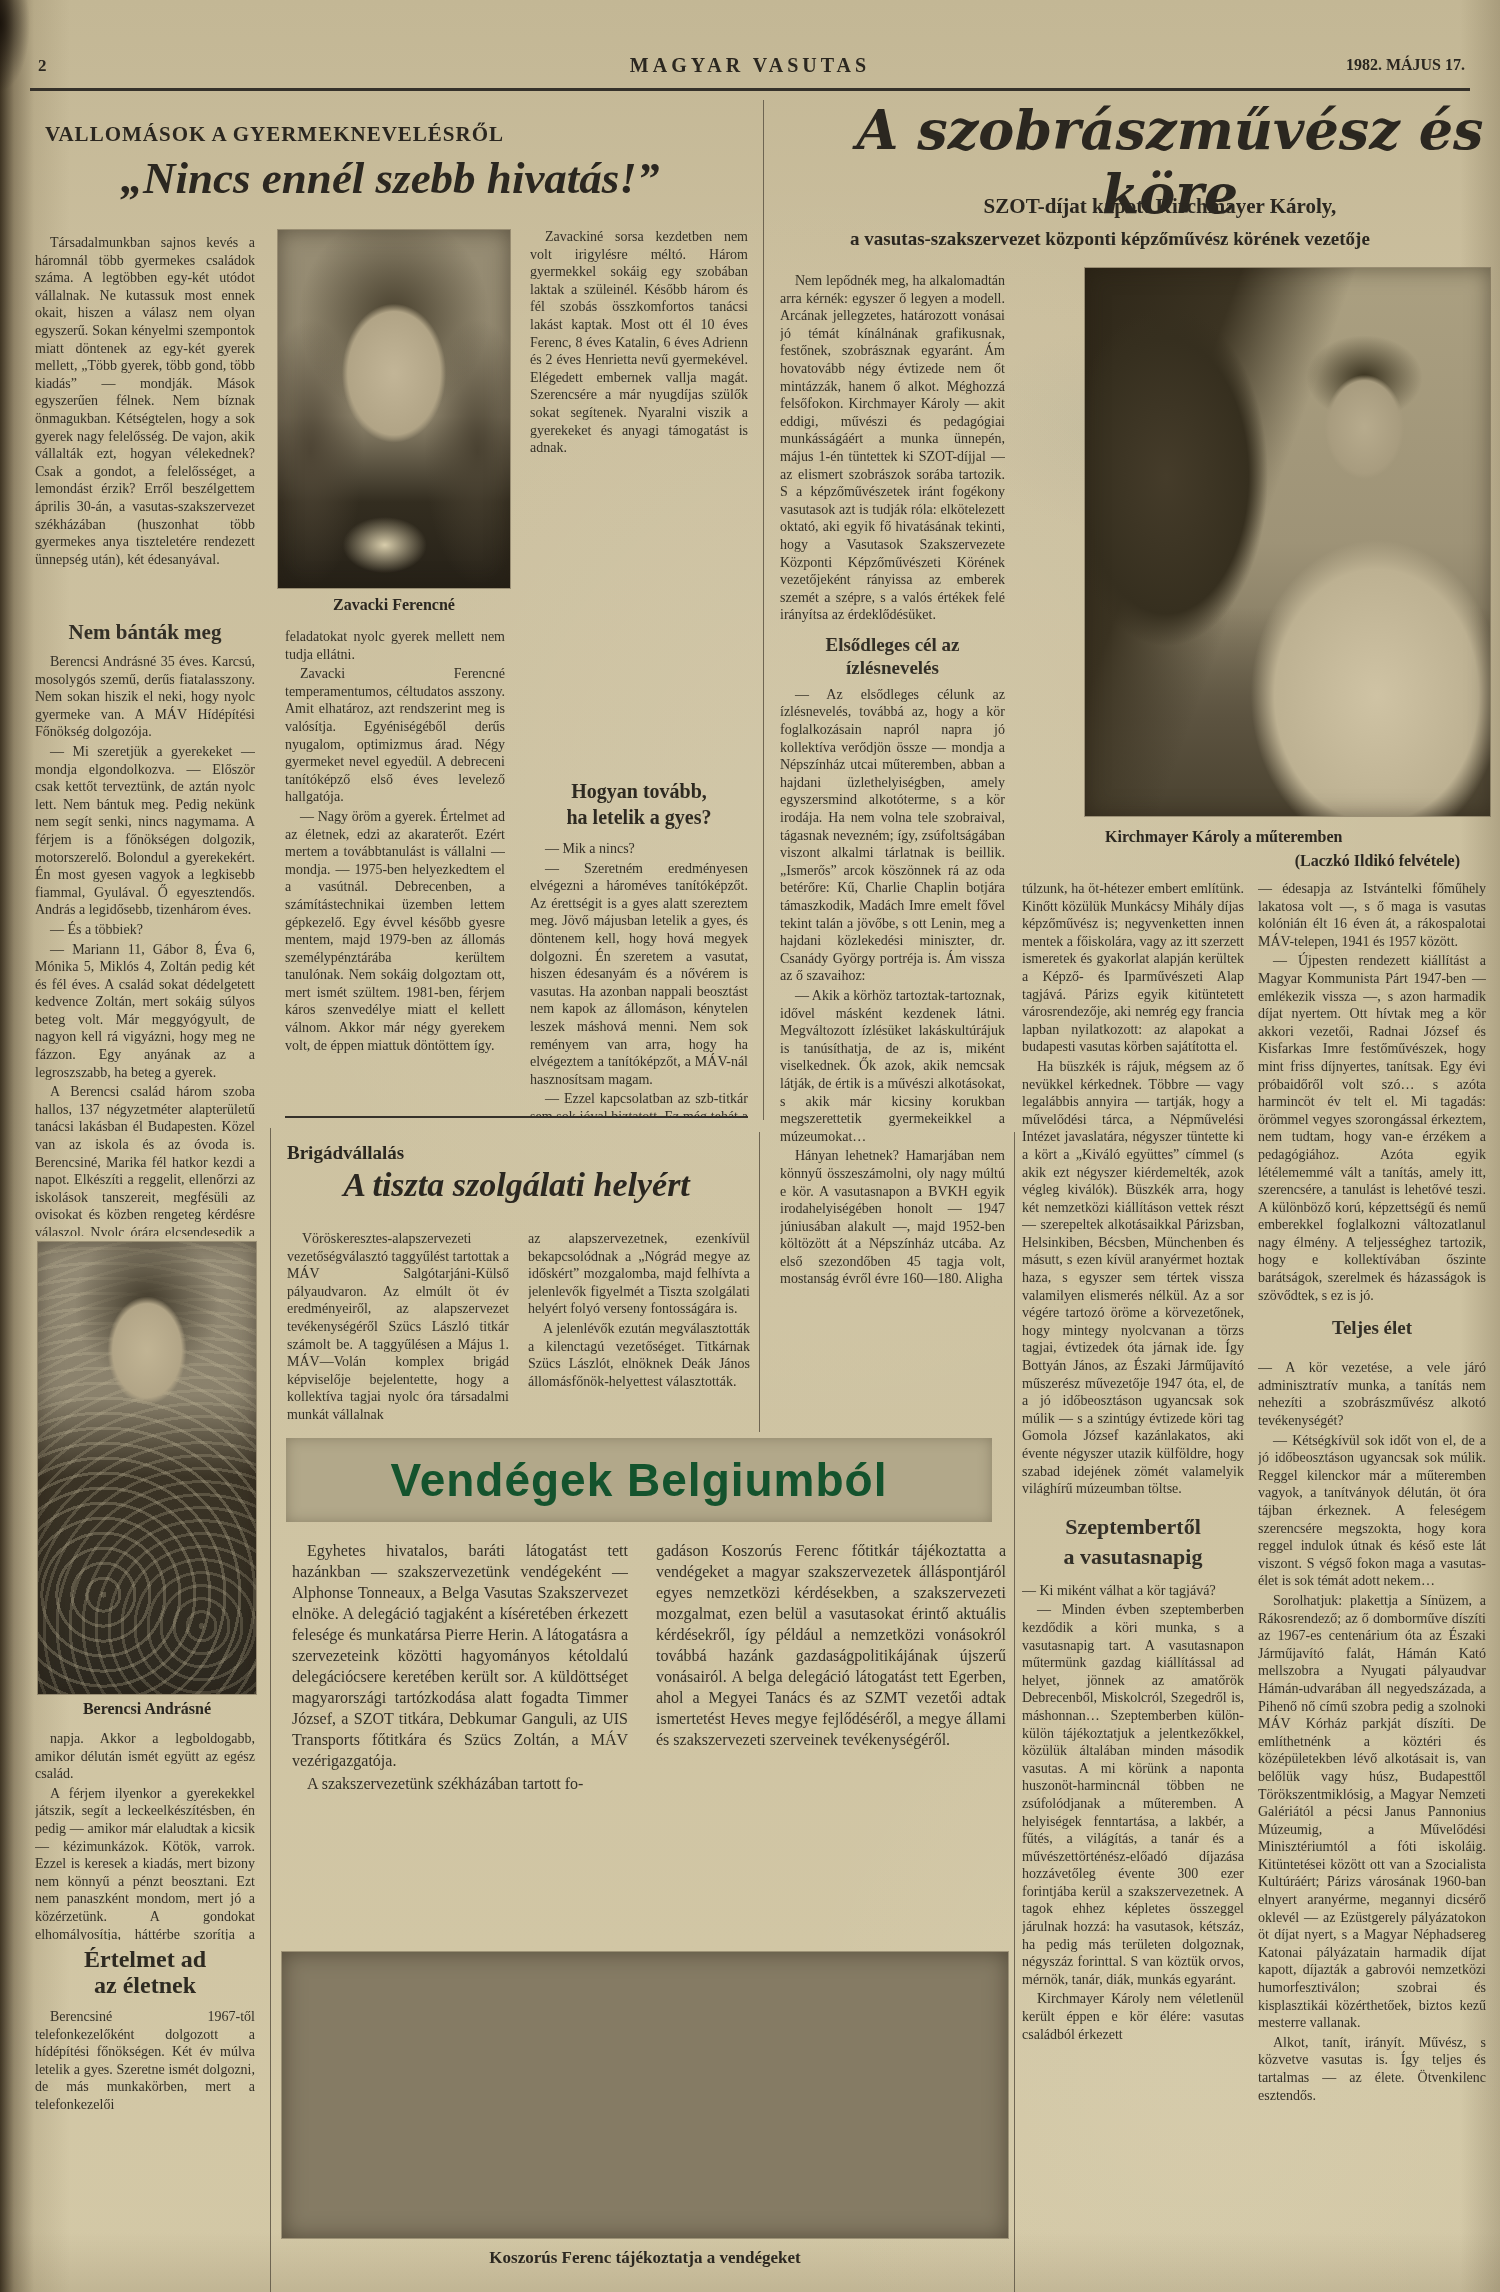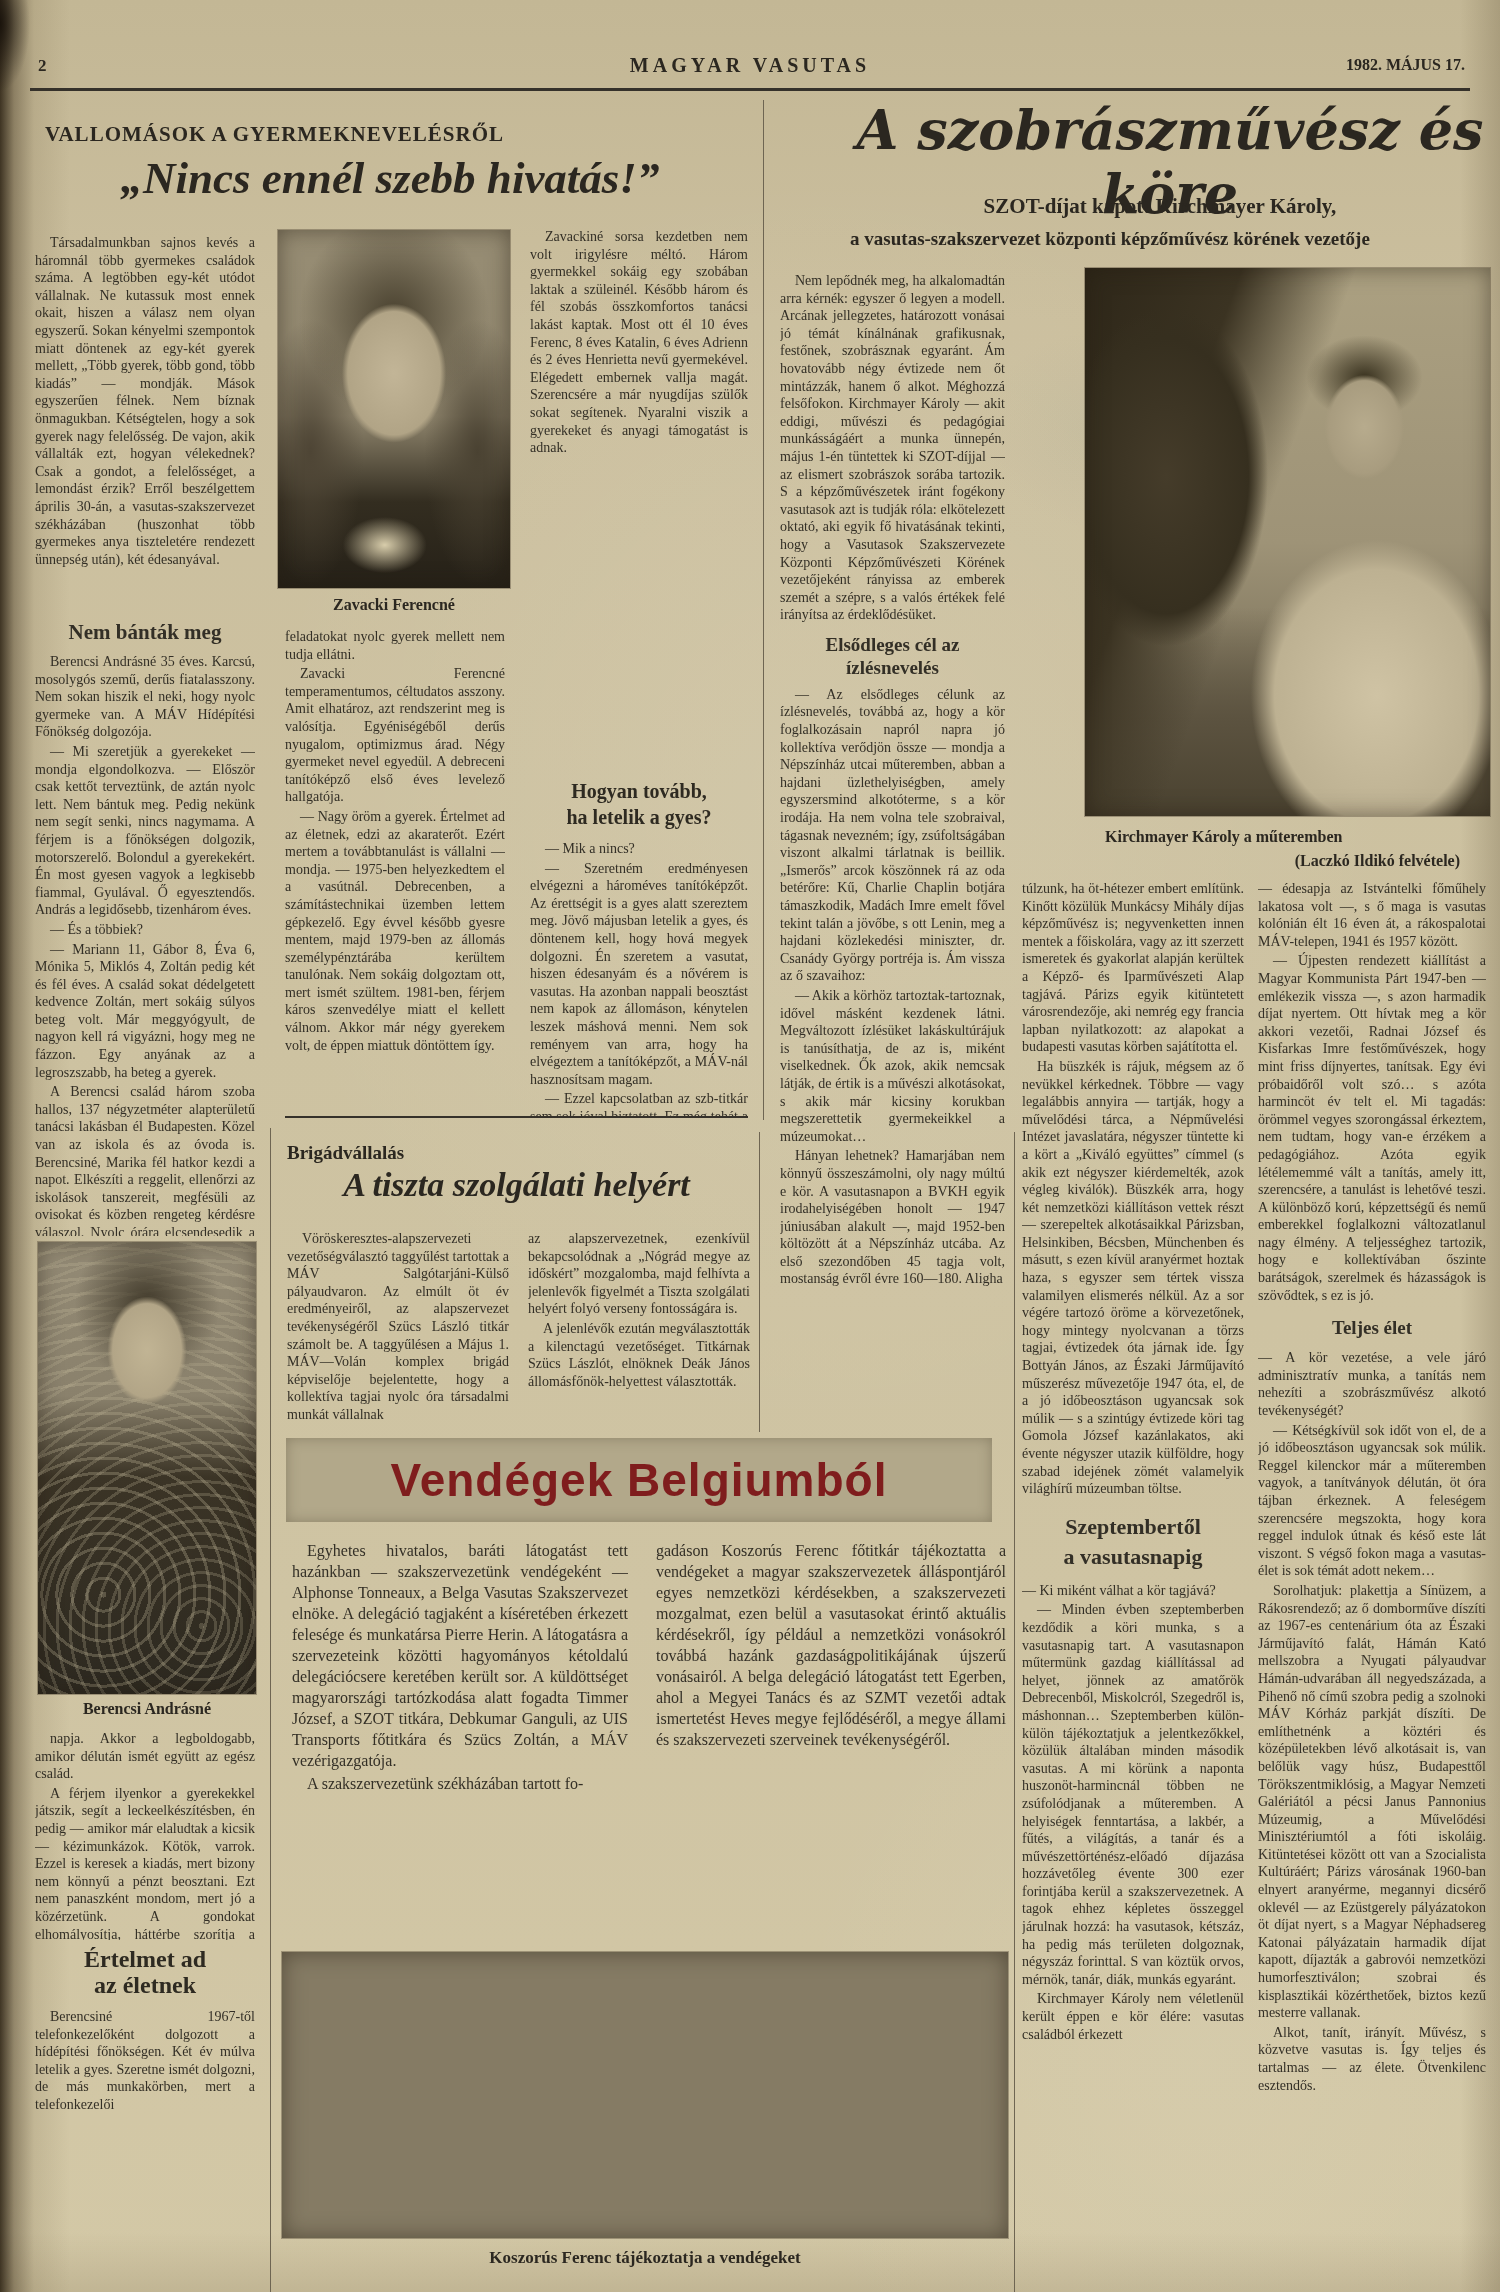--- a/index.html
+++ b/index.html
@@ -21,21 +21,21 @@
   .col p{margin:0 0 2px 0;text-indent:15px;}
   .col.cont p:first-child{text-indent:0;}
   .subhead{text-align:center;font-weight:bold;text-indent:0 !important;}
   .caption{position:absolute;font-weight:bold;font-size:15px;color:#2b2720;}
   .photo{position:absolute;box-shadow:inset 0 0 22px rgba(35,27,15,0.5), 0 0 0 1px rgba(60,50,35,0.35);}
   .kicker{position:absolute;font-weight:bold;color:#2b2720;}
   .headline{position:absolute;font-weight:bold;color:#2b2720;text-align:center;}
   .dek{position:absolute;text-align:center;font-weight:bold;color:#2b2720;}
   .banner{position:absolute;background:#b2a88a;display:flex;align-items:center;justify-content:center;
     box-shadow:inset 0 0 14px rgba(70,60,40,0.35);}
-  .banner span{font-family:"Liberation Sans", sans-serif;font-weight:bold;font-size:46px;color:#7f1d1d;letter-spacing:1px;}
+  .banner span{font-family:"Liberation Sans", sans-serif;font-weight:bold;font-size:46px;color:#14532d;letter-spacing:1px;}
   .sh-lg{font-size:21px;line-height:25px;margin:10px 0 8px;}
   .sh-md{font-size:19px;line-height:23px;margin:9px 0 7px;}
   .sh-serif2{font-size:22px;line-height:30px;font-weight:bold;margin:14px 0 10px;}
 </style>
 </head>
 <body>
 
 <div id="page">
 
   <div class="blot" style="left:0;top:0;width:46px;height:120px;background:radial-gradient(40px 90px at 0% 20%, rgba(20,14,8,0.85), rgba(0,0,0,0) 75%);"></div>
@@ -169,21 +169,21 @@
         <p>— Minden évben szeptemberben kezdődik a köri munka, s a vasutasnapig tart. A vasutasnapon műtermünk gazdag kiállítással ad helyet, jönnek az amatőrök Debrecenből, Miskolcról, Szegedről is, máshonnan… Szeptemberben külön-külön tájékoztatjuk a jelentkezőkkel, közülük általában minden második vasutas. A mi körünk a naponta huszonöt-harmincnál többen ne zsúfolódjanak a műteremben. A helyiségek fenntartása, a lakbér, a fűtés, a világítás, a tanár és a művészettörténész-előadó díjazása hozzávetőleg évente 300 ezer forintjába kerül a szakszervezetnek. A tagok ehhez képletes összeggel járulnak hozzá: ha vasutasok, kétszáz, ha pedig más területen dolgoznak, négyszáz forinttal. S van köztük orvos, mérnök, tanár, diák, munkás egyaránt.</p>
         <p>Kirchmayer Károly nem véletlenül került éppen e kör élére: vasutas családból érkezett</p>
       </div>
   </div>
 
   <div class="col cont" style="left:1258px;top:880px;width:228px;height:1408px;">
     <div>
         <p>— édesapja az Istvántelki főműhely lakatosa volt —, s ő maga is vasutas kolónián élt 16 éven át, a rákospalotai MÁV-telepen, 1941 és 1957 között.</p>
         <p>— Újpesten rendezett kiállítást a Magyar Kommunista Párt 1947-ben — emlékezik vissza —, s azon harmadik díjat nyertem. Ott hívtak meg a kör akkori vezetői, Radnai József és Kisfarkas Imre festőművészek, hogy mint friss díjnyertes, tanítsak. Egy évi próbaidőről volt szó… s azóta harmincöt év telt el. Mi tagadás: örömmel vegyes szorongással érkeztem, nem tudtam, hogy van-e érzékem a pedagógiához. Azóta egyik létélememmé vált a tanítás, amely itt, szerencsére, a tanulást is lehetővé teszi. A különböző korú, képzettségű és nemű emberekkel foglalkozni változatlanul nagy élmény. A teljességhez tartozik, hogy e kollektívában őszinte barátságok, szerelmek és házasságok is szövődtek, s ez is jó.</p>
       </div>
-    <div class="subhead sh-md" style="margin:12px 0 10px;">Teljes élet</div>
+    <div class="subhead sh-md" style="margin:12px 0 20px;">Teljes élet</div>
     <div>
         <p>— A kör vezetése, a vele járó adminisztratív munka, a tanítás nem nehezíti a szobrászművész alkotó tevékenységét?</p>
         <p>— Kétségkívül sok időt von el, de a jó időbeosztáson ugyancsak sok múlik. Reggel kilenckor már a műteremben vagyok, a tanítványok délután, öt óra tájban érkeznek. A feleségem szerencsére megszokta, hogy kora reggel indulok útnak és késő este lát viszont. S végső fokon maga a vasutas-élet is sok témát adott nekem…</p>
         <p>Sorolhatjuk: plakettja a Sínüzem, a Rákosrendező; az ő domborműve díszíti az 1967-es centenárium óta az Északi Járműjavító falát, Hámán Kató mellszobra a Nyugati pályaudvar Hámán-udvarában áll negyedszázada, a Pihenő nő című szobra pedig a szolnoki MÁV Kórház parkját díszíti. De említhetnénk a köztéri és középületekben lévő alkotásait is, van belőlük vagy húsz, Budapesttől Törökszentmiklósig, a Magyar Nemzeti Galériától a pécsi Janus Pannonius Múzeumig, a Művelődési Minisztériumtól a fóti iskoláig. Kitüntetései között ott van a Szocialista Kultúráért; Párizs városának 1960-ban elnyert aranyérme, megannyi dicsérő oklevél — az Ezüstgerely pályázatokon öt díjat nyert, s a Magyar Néphadsereg Katonai pályázatain harmadik díjat kapott, díjazták a gabrovói nemzetközi humorfesztiválon; szobrai és kisplasztikái közérthetőek, biztos kezű mesterre vallanak.</p>
         <p>Alkot, tanít, irányít. Művész, s közvetve vasutas is. Így teljes és tartalmas — az élete. Ötvenkilenc esztendős.</p>
       </div>
   </div>
 
   <div class="rule-h" style="left:285px;top:1116px;width:463px;height:2px;"></div>
   <div class="kicker" style="left:287px;top:1136px;font-size:19px;margin-top:6px;">Brigádvállalás</div>

